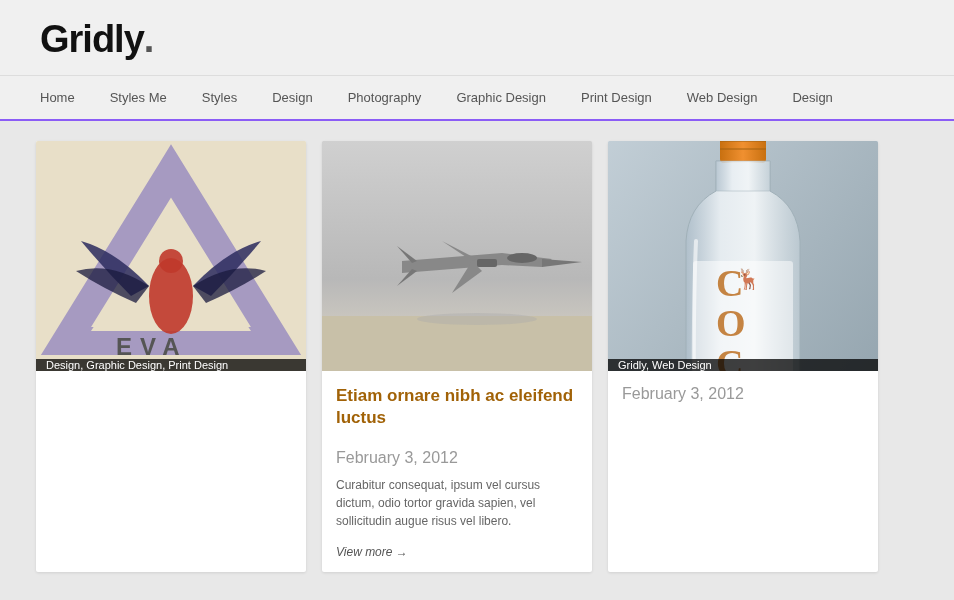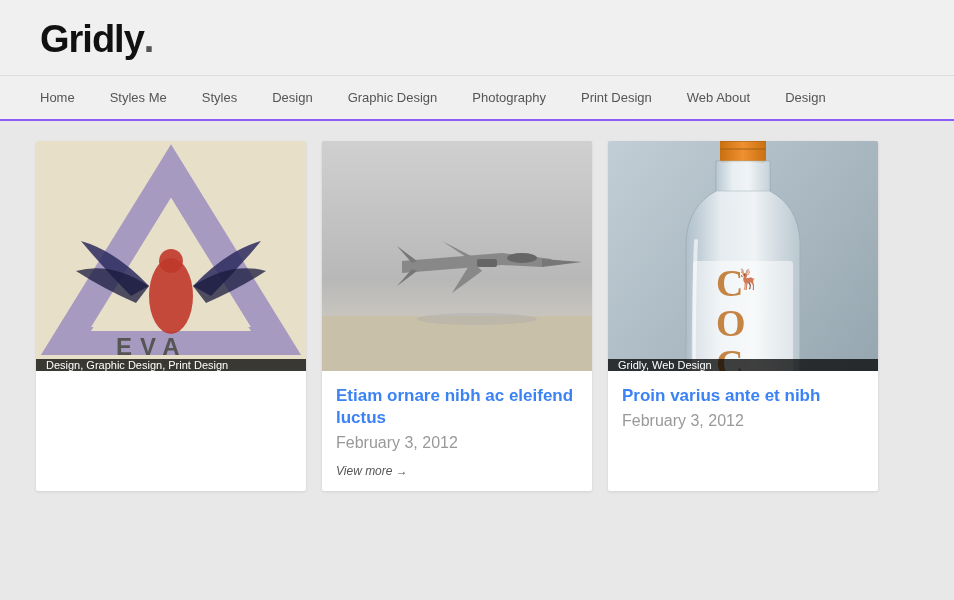--- a/index.html
+++ b/index.html
@@ -97,23 +97,23 @@
       align-items: center;
       justify-content: center;
     }
 
     .card-body {
       padding: 14px 14px 12px 14px;
     }
     .card-title {
       font-size: 17px;
       font-weight: bold;
-      color: #3b82f6;
+      color: #a16207;
       line-height: 1.3;
-      margin-bottom: 5px;
+      margin-bottom: 20px;
     }
     .card-date {
       font-size: 16px;
       color: #999;
       margin-bottom: 9px;
     }
     .card-text {
       font-size: 12px;
       color: #666;
       line-height: 1.5;
@@ -156,24 +156,24 @@
     <span id="logo-text">Gridly</span>
     <span id="logo-dot">.</span>
   </div>
 </div>
 
 <nav id="nav">
   <a class="nav-item">Home</a>
   <a class="nav-item">Styles Me</a>
   <a class="nav-item">Styles</a>
   <a class="nav-item">Design</a>
+  <a class="nav-item">Photography</a>
   <a class="nav-item">Graphic Design</a>
-  <a class="nav-item">Photography</a>
   <a class="nav-item">Print Design</a>
-  <a class="nav-item">Web About</a>
+  <a class="nav-item">Web Design</a>
   <a class="nav-item">Design</a>
 </nav>
 
 <div id="main">
 
   <div class="card">
     <div class="card-image-container">
       <div class="gd-bg">
 
         <svg viewBox="0 0 270 230" xmlns="http://www.w3.org/2000/svg" width="270" height="230">
@@ -237,20 +237,21 @@
 
           <rect x="155" y="118" width="20" height="8" rx="2" fill="#666"></rect>
 
           <ellipse cx="155" cy="178" rx="60" ry="6" fill="#aaa" opacity="0.4"></ellipse>
         </svg>
       </div>
     </div>
     <div class="card-body">
       <div class="card-title">Etiam ornare nibh ac eleifend luctus</div>
       <div class="card-date">February 3, 2012</div>
+      <div class="card-text">Curabitur consequat, ipsum vel cursus dictum, odio tortor gravida sapien, vel sollicitudin augue risus vel libero.</div>
       <a class="card-link">View more →</a>
     </div>
   </div>
 
   <div class="card">
     <div class="card-image-container">
       <div class="card-3-image">
         <svg viewBox="0 0 270 350" xmlns="http://www.w3.org/2000/svg" width="270" height="350" style="position:absolute;top:-30px;left:0">
           <defs>
             <linearGradient id="bottleGrad" x1="0%" y1="0%" x2="100%" y2="0%">
@@ -289,18 +290,17 @@
           <text x="108" y="305" font-size="38" font-weight="bold" fill="#c07830" font-family="Georgia,serif" opacity="0.9">O</text>
 
           <text x="128" y="175" font-size="20" fill="#888" font-family="Arial">🦌</text>
 
           <path d="M88,130 Q85,200 86,310" stroke="rgba(255,255,255,0.6)" stroke-width="4" fill="none" stroke-linecap="round"></path>
         </svg>
       </div>
       <div class="card-tag-bar">Gridly, Web Design</div>
     </div>
     <div class="card-body">
-      <div class="card-title">Proin varius ante et nibh</div>
       <div class="card-date">February 3, 2012</div>
     </div>
   </div>
 
 </div>
 
 </body></html>

